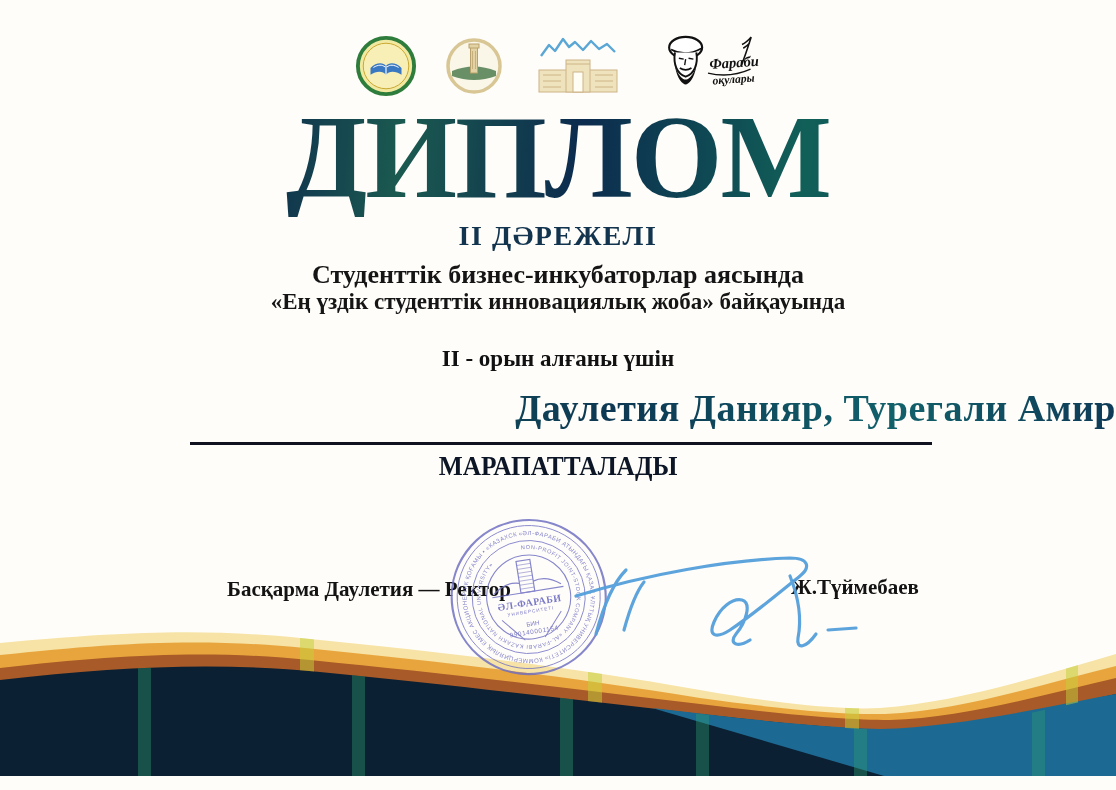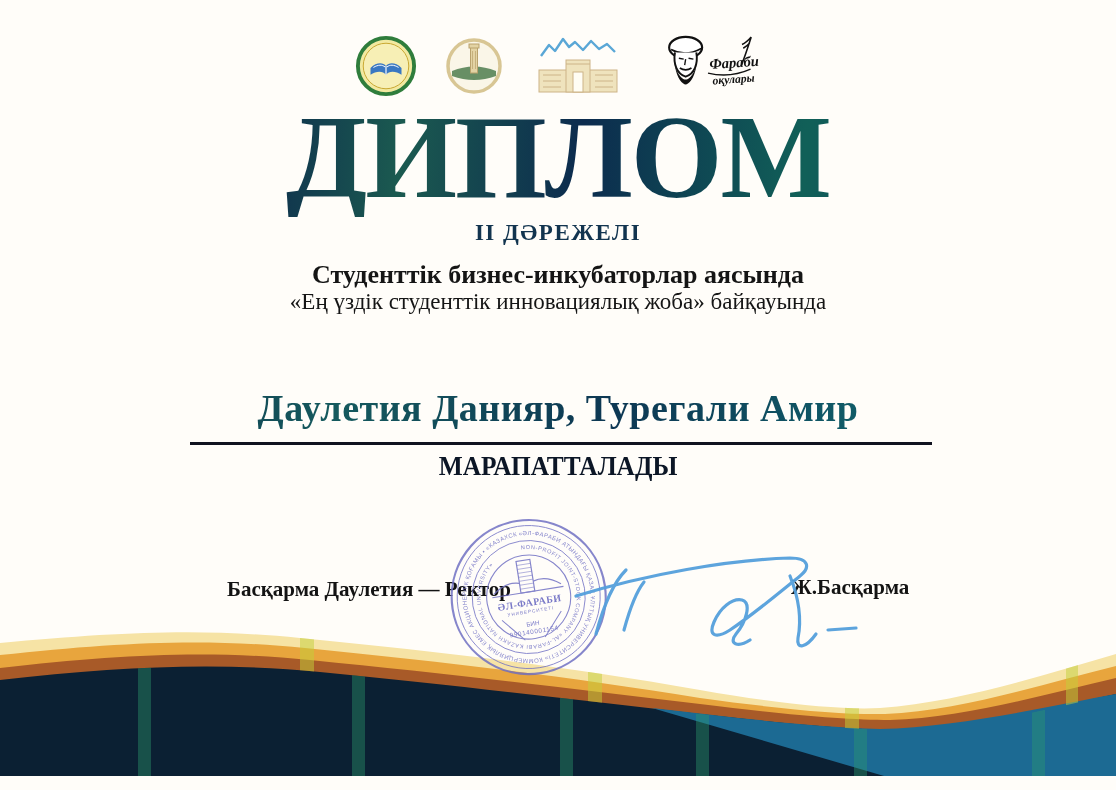--- a/index.html
+++ b/index.html
@@ -10,28 +10,28 @@
   }
   .abs{position:absolute;left:0;width:100%;text-align:center;}
   
   .logos{position:absolute;top:33px;left:0;width:100%;display:flex;justify-content:center;align-items:center;gap:28px;}
   
   .title{
     top:99px;font-size:118px;font-weight:bold;line-height:1;letter-spacing:-2px;
     background:linear-gradient(94deg,#0a1f3a 4%,#0d2a4d 22%,#1b5a50 36%,#0c2b4e 52%,#116058 72%,#0e3a5e 88%,#0d4d62 100%);
     -webkit-background-clip:text;background-clip:text;color:transparent;
   }
-  .degree{top:220px;font-size:23px;font-weight:bold;letter-spacing:1.5px;color:#12344f;}
+  .degree{top:220px;font-size:28px;font-weight:bold;letter-spacing:1.5px;color:#12344f;}
   .ctx1{top:260px;font-size:26px;font-weight:bold;color:#151515;}
-  .ctx2{top:289px;font-size:23px;font-weight:normal;color:#151515;}
+  .ctx2{top:289px;font-size:23px;font-weight:bold;color:#151515;}
   .achv{top:346px;font-size:23px;font-weight:bold;color:#111;}
   .name{
     top:386px;font-size:38px;font-weight:bold;letter-spacing:0.5px;
     background:linear-gradient(92deg,#0d2c49 5%,#155a5e 30%,#0d3753 55%,#11616b 80%,#0e3a57 100%);
-    -webkit-background-clip:text;background-clip:text;color:transparent;
+    -webkit-background-clip:text;background-clip:text;color:transparent;text-align:right;
   }
   .rule{position:absolute;top:442px;left:190px;width:742px;height:3px;background:#10121f;}
   .award{top:451px;font-size:27px;font-weight:bold;color:#0c1626;transform:scaleX(.94);}
   .date{top:480px;font-size:23px;font-weight:bold;color:#111;}
   .sig-title{position:absolute;top:577px;left:227px;font-size:21px;font-weight:bold;color:#131313;}
   .sig-name{position:absolute;top:575px;left:791px;font-size:21px;font-weight:bold;color:#131313;}
   .wave{position:absolute;left:0;bottom:0;width:1116px;height:180px;}
   .stamp{position:absolute;left:446px;top:512px;width:166px;height:174px;}
   .signature{position:absolute;left:558px;top:526px;width:345px;height:150px;}
   svg{display:block;}
@@ -78,25 +78,26 @@
         <path d="M103,6 C99,16 95,26 91,34 M103,6 C99,10 96,12 93,13 M101,12 C98,15 96,16 94,17" fill="none" stroke="#111" stroke-width="1.6"></path>
         <path d="M56,40 Q78,47 100,39" fill="none" stroke="#111" stroke-width="1.4"></path>
       </g>
     </svg>
   </div>
 
   <div class="abs title">ДИПЛОМ</div>
   <div class="abs degree">ІІ ДӘРЕЖЕЛІ</div>
   <div class="abs ctx1">Студенттік бизнес-инкубаторлар аясында</div>
   <div class="abs ctx2">«Ең үздік студенттік инновациялық жоба» байқауында</div>
+  <div class="abs achv">ІІ - орын алғаны үшін</div>
   <div class="abs name">Даулетия Данияр, Турегали Амир</div>
   <div class="rule"></div>
   <div class="abs award">МАРАПАТТАЛАДЫ</div>
   <div class="sig-title">Басқарма Даулетия — Ректор</div>
-  <div class="sig-name">Ж.Басқарма</div>
+  <div class="sig-name">Ж.Түймебаев</div>
 
   <svg class="wave" viewBox="0 0 1116 180" preserveAspectRatio="none">
     <defs>
       <clipPath id="navyclip">
         <path d="M0,70 C120,56 220,52 320,62 C460,76 580,90 700,104 C780,113 850,120 900,120 C980,118 1050,98 1116,84 L1116,166 L0,166 Z"></path>
       </clipPath>
       <clipPath id="ribbonclip">
         <path d="M0,33 C120,22 200,18 300,28 C440,42 560,55 700,80 C780,94 840,100 880,98 C960,92 1040,66 1116,44 L1116,84 C1050,98 980,118 900,120 C850,120 780,113 700,104 C580,90 460,76 320,62 C220,52 120,56 0,70 Z"></path>
       </clipPath>
     </defs>

